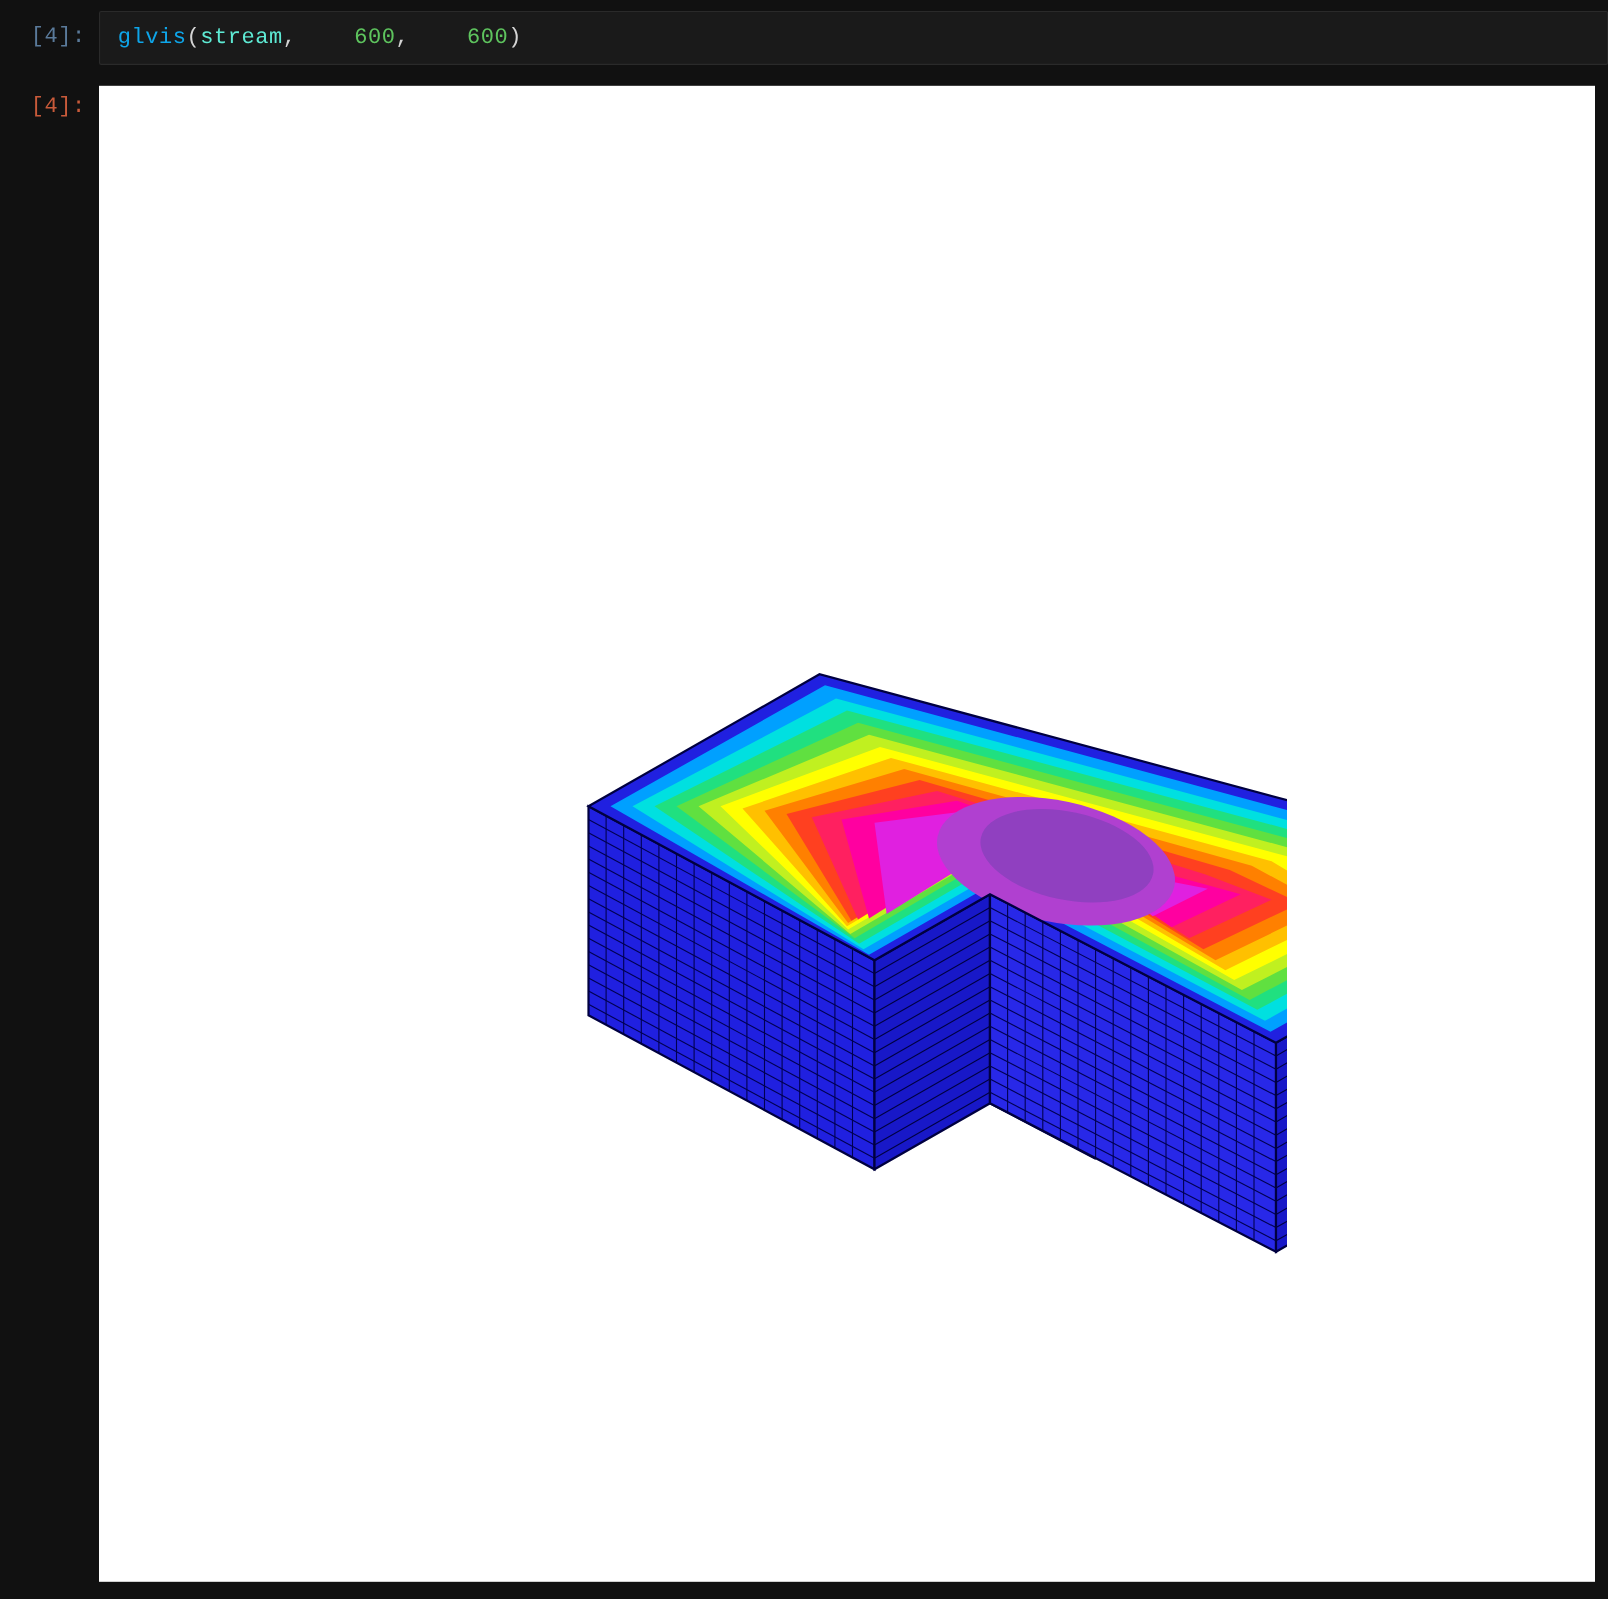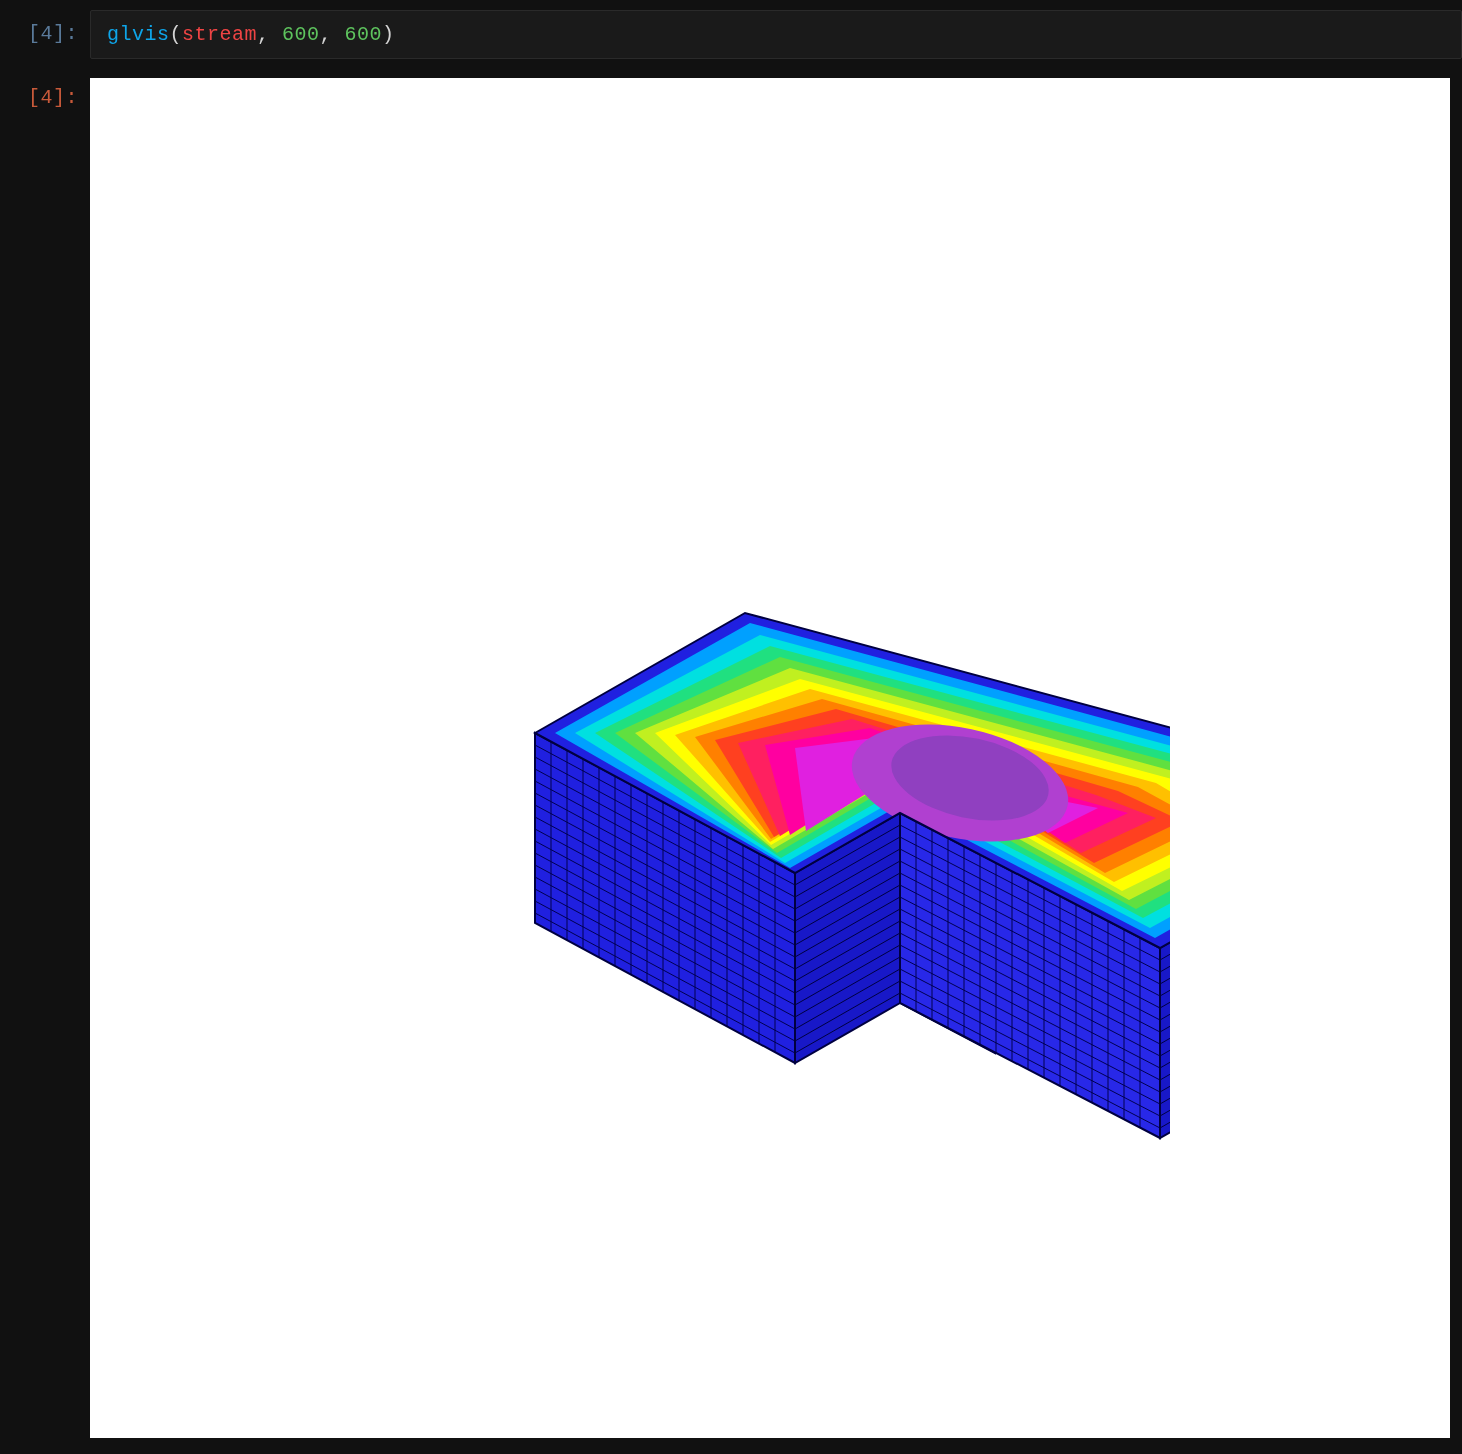--- a/index.html
+++ b/index.html
@@ -64,29 +64,30 @@
     
     .code-func {
       color: #0ea5e9;
     }
     
     .code-paren {
       color: #d4d4d4;
     }
     
     .code-var {
-      color: #ef4444;
+      color: #5eead4;
     }
     
     .code-comma {
       color: #d4d4d4;
     }
     
     .code-number {
       color: #5ec45e;
+      margin-left: 40px;
     }
     
     .output-cell {
       padding-top: 5px;
     }
     
     .output-area {
       flex: 1;
       padding-top: 4px;
     }

